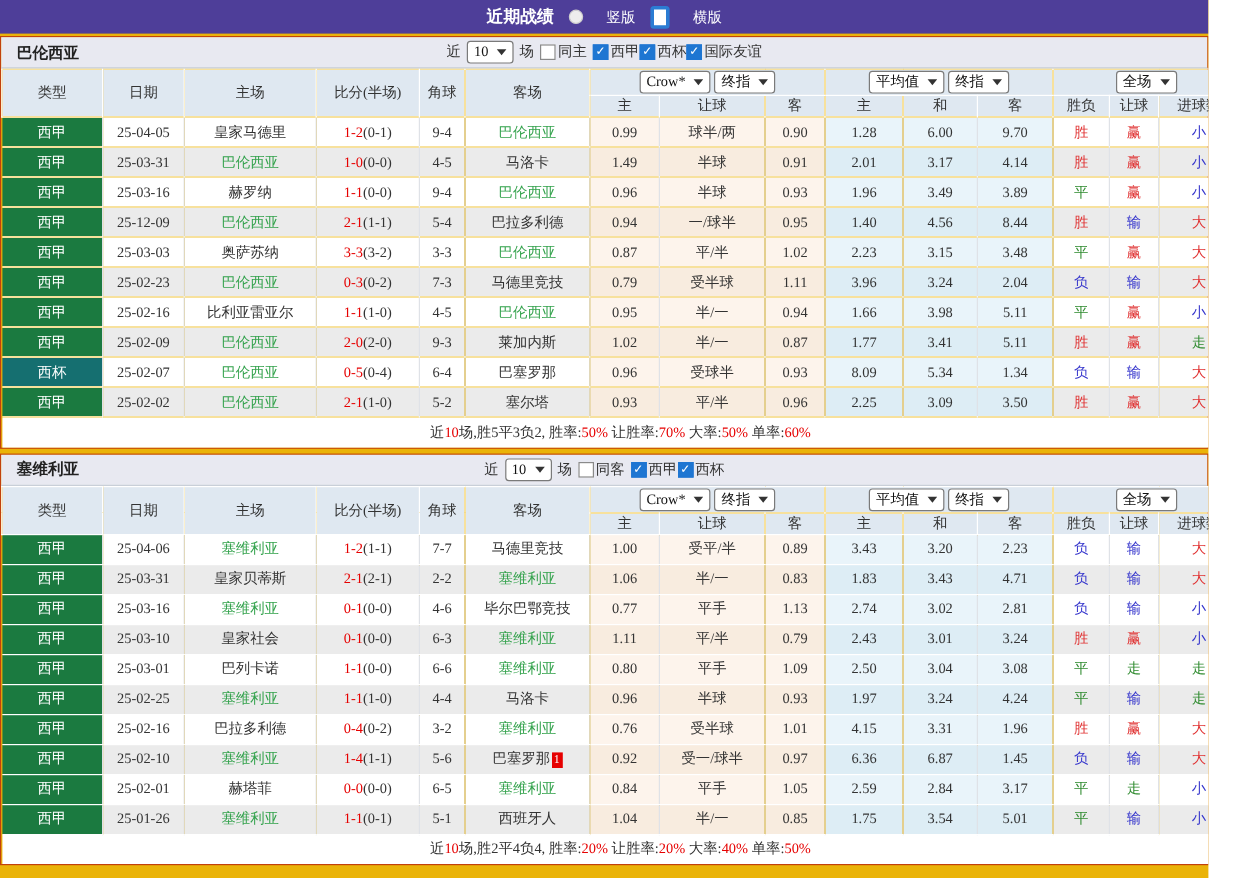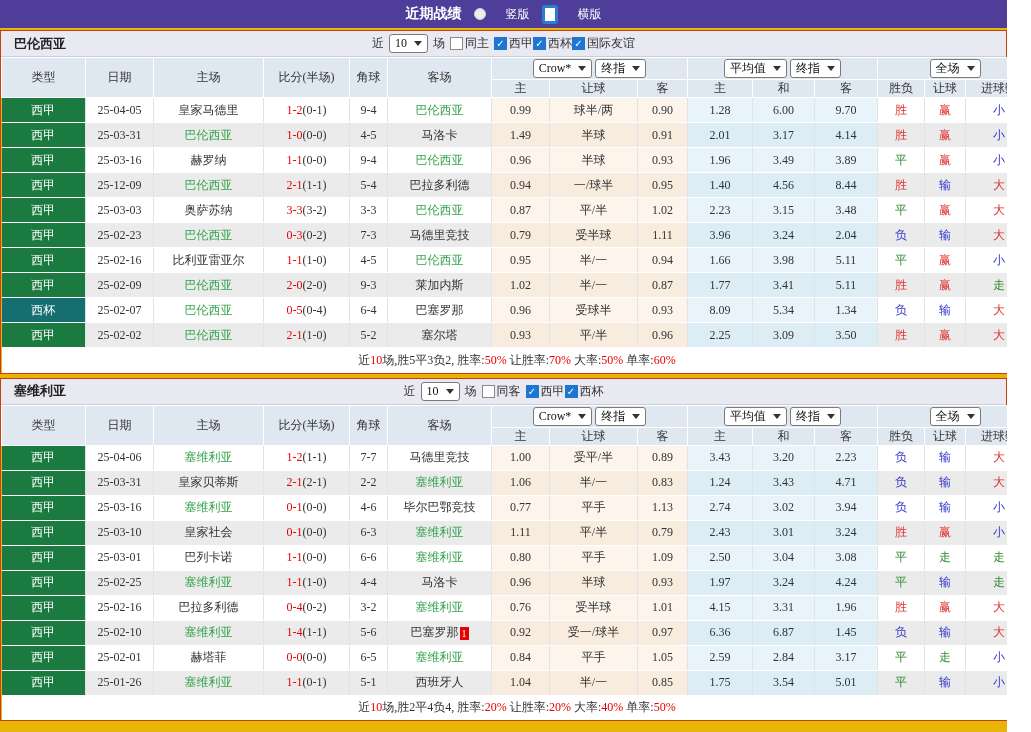--- a/index.html
+++ b/index.html
@@ -444,40 +444,40 @@
           <tr>
             <td class="type t-green">西甲</td>
             <td class="date">25-03-31</td>
             <td class="team">皇家贝蒂斯</td>
             <td class="score"><span class="s">2-1</span><span class="h">(2-1)</span></td>
             <td class="corner">2-2</td>
             <td class="team self">塞维利亚</td>
             <td class="odds">1.06</td>
             <td class="odds">半/一</td>
             <td class="odds">0.83</td>
-            <td class="avg">1.24</td>
+            <td class="avg">1.83</td>
             <td class="avg">3.43</td>
             <td class="avg">4.71</td>
             <td class="res c-blue">负</td>
             <td class="res c-blue">输</td>
             <td class="res c-red">大</td>
           </tr>
           <tr>
             <td class="type t-green">西甲</td>
             <td class="date">25-03-16</td>
             <td class="team self">塞维利亚</td>
             <td class="score"><span class="s">0-1</span><span class="h">(0-0)</span></td>
             <td class="corner">4-6</td>
             <td class="team">毕尔巴鄂竞技</td>
             <td class="odds">0.77</td>
             <td class="odds">平手</td>
             <td class="odds">1.13</td>
             <td class="avg">2.74</td>
             <td class="avg">3.02</td>
-            <td class="avg">3.94</td>
+            <td class="avg">2.81</td>
             <td class="res c-blue">负</td>
             <td class="res c-blue">输</td>
             <td class="res c-blue">小</td>
           </tr>
           <tr>
             <td class="type t-green">西甲</td>
             <td class="date">25-03-10</td>
             <td class="team">皇家社会</td>
             <td class="score"><span class="s">0-1</span><span class="h">(0-0)</span></td>
             <td class="corner">6-3</td>

